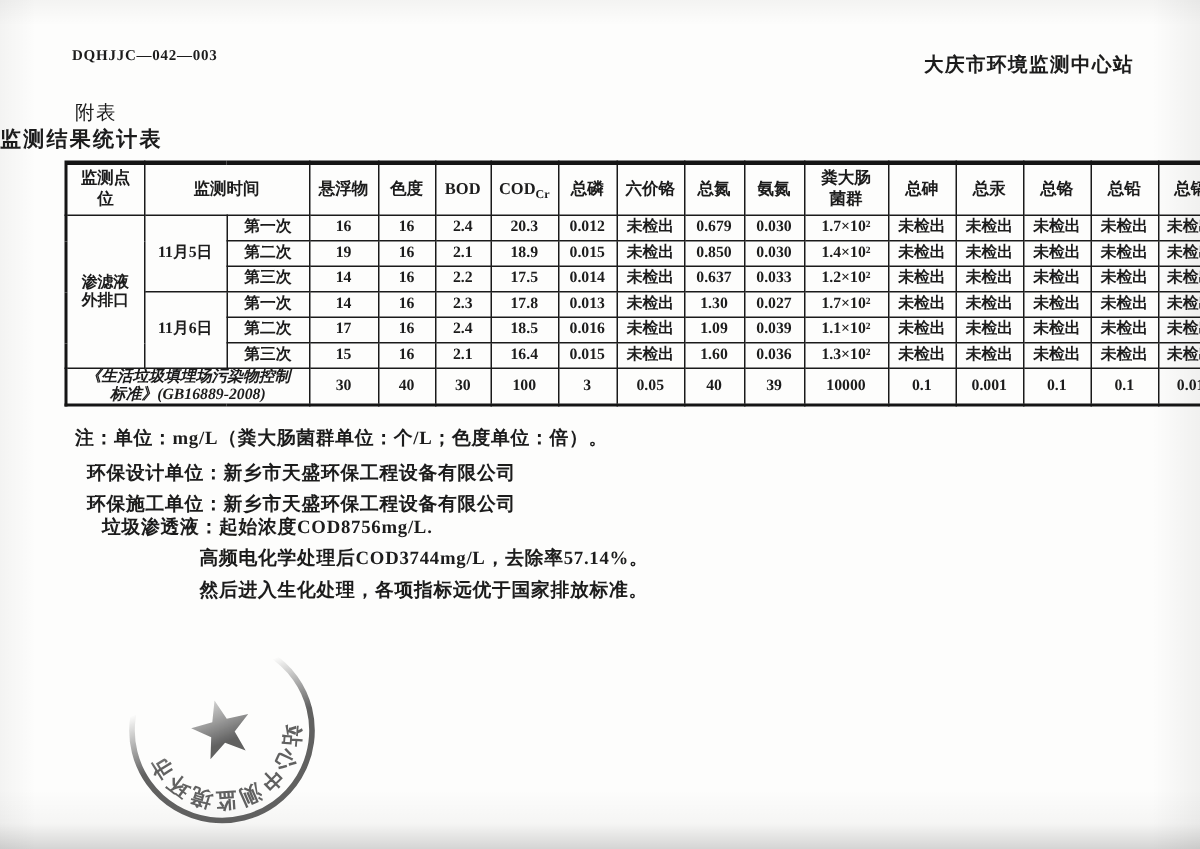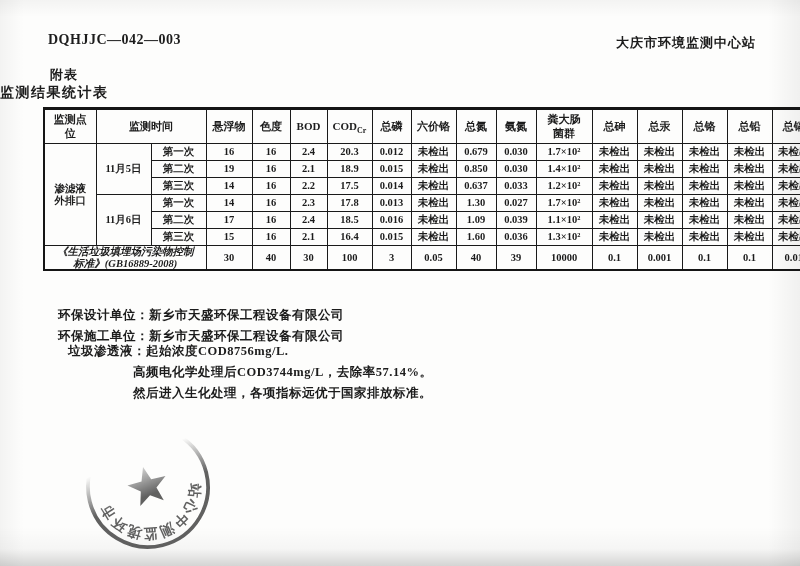--- a/index.html
+++ b/index.html
@@ -13,30 +13,30 @@
     background:
       linear-gradient(to bottom, rgba(0,0,0,0.04) 0%, rgba(0,0,0,0) 3%),
       linear-gradient(to top, rgba(0,0,0,0.16) 0%, rgba(0,0,0,0.03) 3%, rgba(0,0,0,0) 7%),
       linear-gradient(to left, rgba(0,0,0,0.05) 0%, rgba(0,0,0,0) 4%),
       linear-gradient(to right, rgba(0,0,0,0.04) 0%, rgba(0,0,0,0) 3%),
       #fdfdfc;
     color:#1c1c1c;
   }
   .doc-number{
     position:absolute;left:48px;top:32px;
-    font-size:14px;font-weight:bold;letter-spacing:0.5px;
+    font-size:10px;font-weight:bold;letter-spacing:0.5px;
     font-family:"Liberation Serif","DejaVu Serif",serif;
   }
   .station{
     position:absolute;right:44px;top:34px;
     font-size:13px;font-weight:bold;letter-spacing:1px;
   }
   .attach{
     position:absolute;left:50px;top:66px;
-    font-size:13px;font-weight:bold;letter-spacing:1px;
+    font-size:13px;font-weight:normal;letter-spacing:1px;
   }
   .title{
     position:absolute;left:0;top:84px;width:100%;
     font-size:14px;font-weight:bold;letter-spacing:1.5px;
   }
   table.results{
     position:absolute;left:43px;top:107px;width:729px;
     border-collapse:collapse;table-layout:fixed;
     text-align:center;font-weight:bold;
     border:2px solid #151515;border-top-width:3px;
@@ -250,20 +250,21 @@
           <td>10000</td>
           <td>0.1</td>
           <td>0.001</td>
           <td>0.1</td>
           <td>0.1</td>
           <td>0.01</td>
         </tr>
       </tbody>
   </table>
 
+  <div class="note-line unit-note">注：单位：mg/L（粪大肠菌群单位：个/L；色度单位：倍）。</div>
   <div class="note-line design-unit">环保设计单位：新乡市天盛环保工程设备有限公司</div>
   <div class="note-line construction-unit">环保施工单位：新乡市天盛环保工程设备有限公司</div>
   <div class="note-line leach1">垃圾渗透液：起始浓度COD8756mg/L.</div>
   <div class="note-line leach2">高频电化学处理后COD3744mg/L，去除率57.14%。</div>
   <div class="note-line leach3">然后进入生化处理，各项指标远优于国家排放标准。</div>
 
   <div class="stamp-wrap">
     <svg id="seal-svg" width="156" height="150" viewBox="0 0 160 160">
       <circle cx="80" cy="80" r="64" fill="none" stroke-width="4" stroke="#3f3f3f"></circle>
       <polygon points="80,58 85.3,72.7 100.9,73.2 88.6,82.8 92.9,97.8 80,89 67.1,97.8 71.4,82.8 59.1,73.2 74.7,72.7" fill="#3f3f3f"></polygon>

